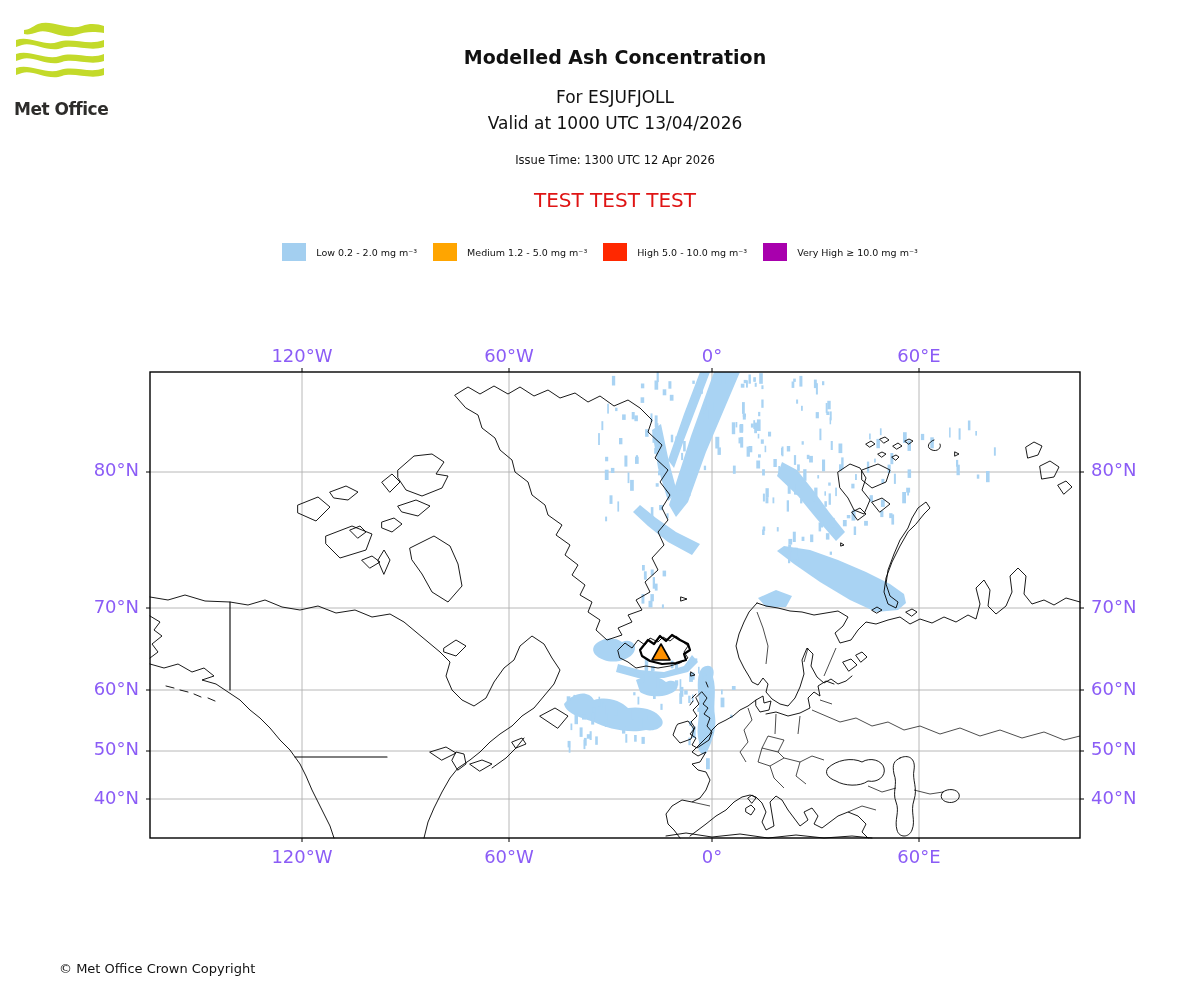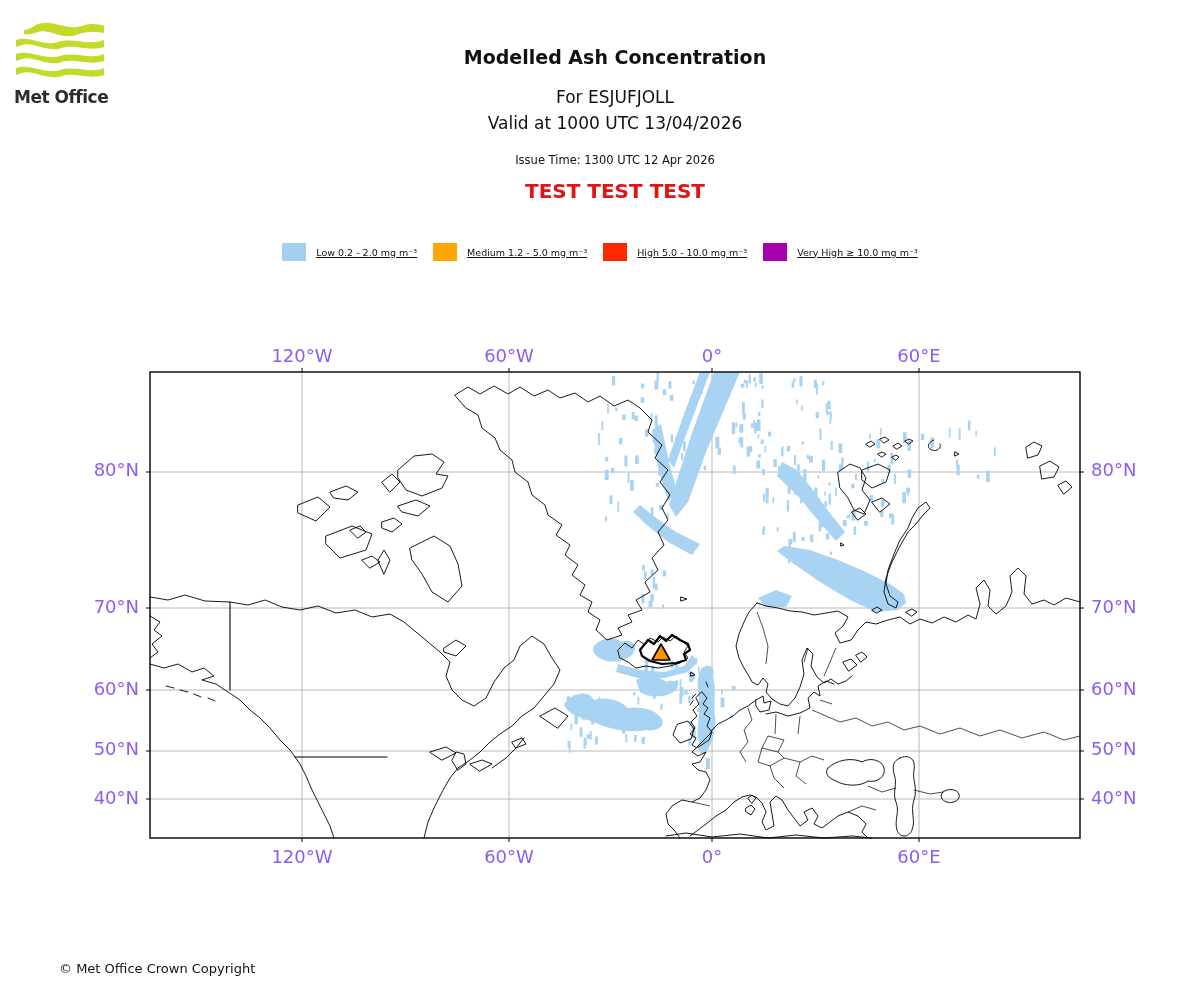--- a/index.html
+++ b/index.html
@@ -1,31 +1,31 @@
 <!DOCTYPE html>
 <html><head>
 <meta charset="utf-8">
 <style>
   html,body{margin:0;padding:0;background:#fff;}
   .page{position:relative;width:1200px;height:1000px;background:#fff;overflow:hidden;
         font-family:"DejaVu Sans","Liberation Sans",sans-serif;color:#111;}
   
   .logo{position:absolute;left:14px;top:22px;width:110px;}
   .logo svg{display:block;}
-  .logo-text{font-size:17px;font-weight:bold;color:#2d2c2a;letter-spacing:-0.5px;margin-top:3px;}
+  .logo-text{font-size:17px;font-weight:bold;color:#2d2c2a;letter-spacing:-0.5px;margin-top:15px;}
   
   .titles{position:absolute;left:30px;top:30px;width:1170px;text-align:center;}
   .title-main{font-size:19px;font-weight:bold;margin:16px;}
   .title-sub{font-size:17px;line-height:26px;margin-top:6px;}
   .note{font-size:11.5px;margin-top:20px;}
   .issue{font-size:11.5px;margin-top:17px;}
-  .test-banner{font-size:20px;margin-top:12px;font-weight:700;}
+  .test-banner{font-size:20px;margin-top:21px;font-weight:400;}
   
   .legend{position:absolute;left:0;top:243px;width:1200px;display:flex;justify-content:center;
-          align-items:center;gap:16px;text-decoration:underline;}
+          align-items:center;gap:16px;}
   .legend-item{display:flex;align-items:center;gap:10px;}
   .legend-swatch{width:24px;height:18px;display:inline-block;}
   .legend-label{font-size:9.5px;white-space:nowrap;}
   
   .map-wrap{position:absolute;left:150px;top:372px;width:930px;height:466px;}
   .map-wrap svg{overflow:visible;display:block;}
   .tick{position:absolute;font-size:18px;color:#8b5cf6;white-space:nowrap;}
   .xtick{transform:translateX(-50%);}
   .xtick.top{top:-27px;}
   .xtick.bottom{top:474px;}

